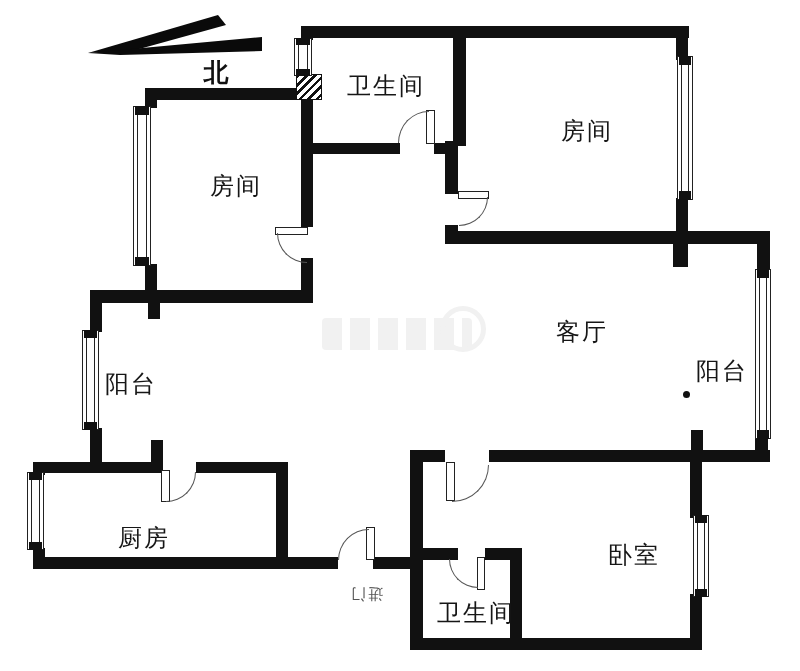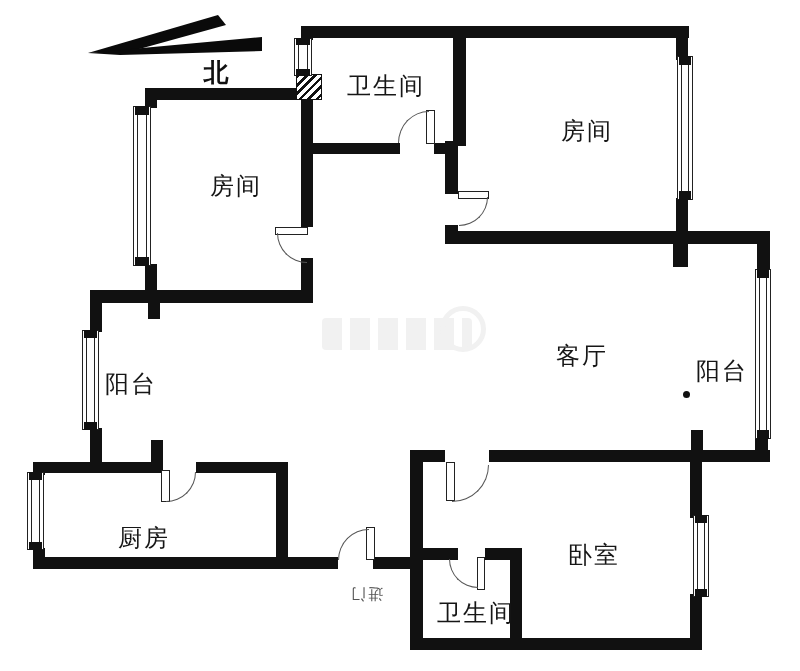--- a/index.html
+++ b/index.html
@@ -123,20 +123,20 @@
       <div class="arc br" style="left: 166px; top: 472px; width: 30px; height: 30px;"></div>
       <div class="arc tl" style="left: 338px; top: 529px; width: 31px; height: 31px;"></div>
       <div class="arc bl" style="left: 449px; top: 559px; width: 29px; height: 29px;"></div>
       <div class="arc br" style="left: 452px; top: 465px; width: 37px; height: 37px;"></div>
       <div class="arc tl" style="left: 398px; top: 111px; width: 31px; height: 32px;"></div>
       <div class="arc br" style="left: 459px; top: 197px; width: 29px; height: 29px;"></div>
       <div class="arc bl" style="left: 277px; top: 233px; width: 30px; height: 30px;"></div>
       <div class="room-label" style="left: 386px; top: 86px;">卫生间</div>
       <div class="room-label" style="left: 587px; top: 131px;">房间</div>
       <div class="room-label" style="left: 236px; top: 186px;">房间</div>
-      <div class="room-label" style="left: 582px; top: 356px;">客厅</div>
+      <div class="room-label" style="left: 582px; top: 332px;">客厅</div>
       <div class="room-label" style="left: 722px; top: 371px;">阳台</div>
       <div class="room-label" style="left: 131px; top: 384px;">阳台</div>
       <div class="room-label" style="left: 144px; top: 538px;">厨房</div>
-      <div class="room-label" style="left: 594px; top: 555px;">卧室</div>
+      <div class="room-label" style="left: 634px; top: 555px;">卧室</div>
       <div class="room-label" style="left: 476px; top: 613px;">卫生间</div>
     </div>
 </div>
 
 </body></html>

